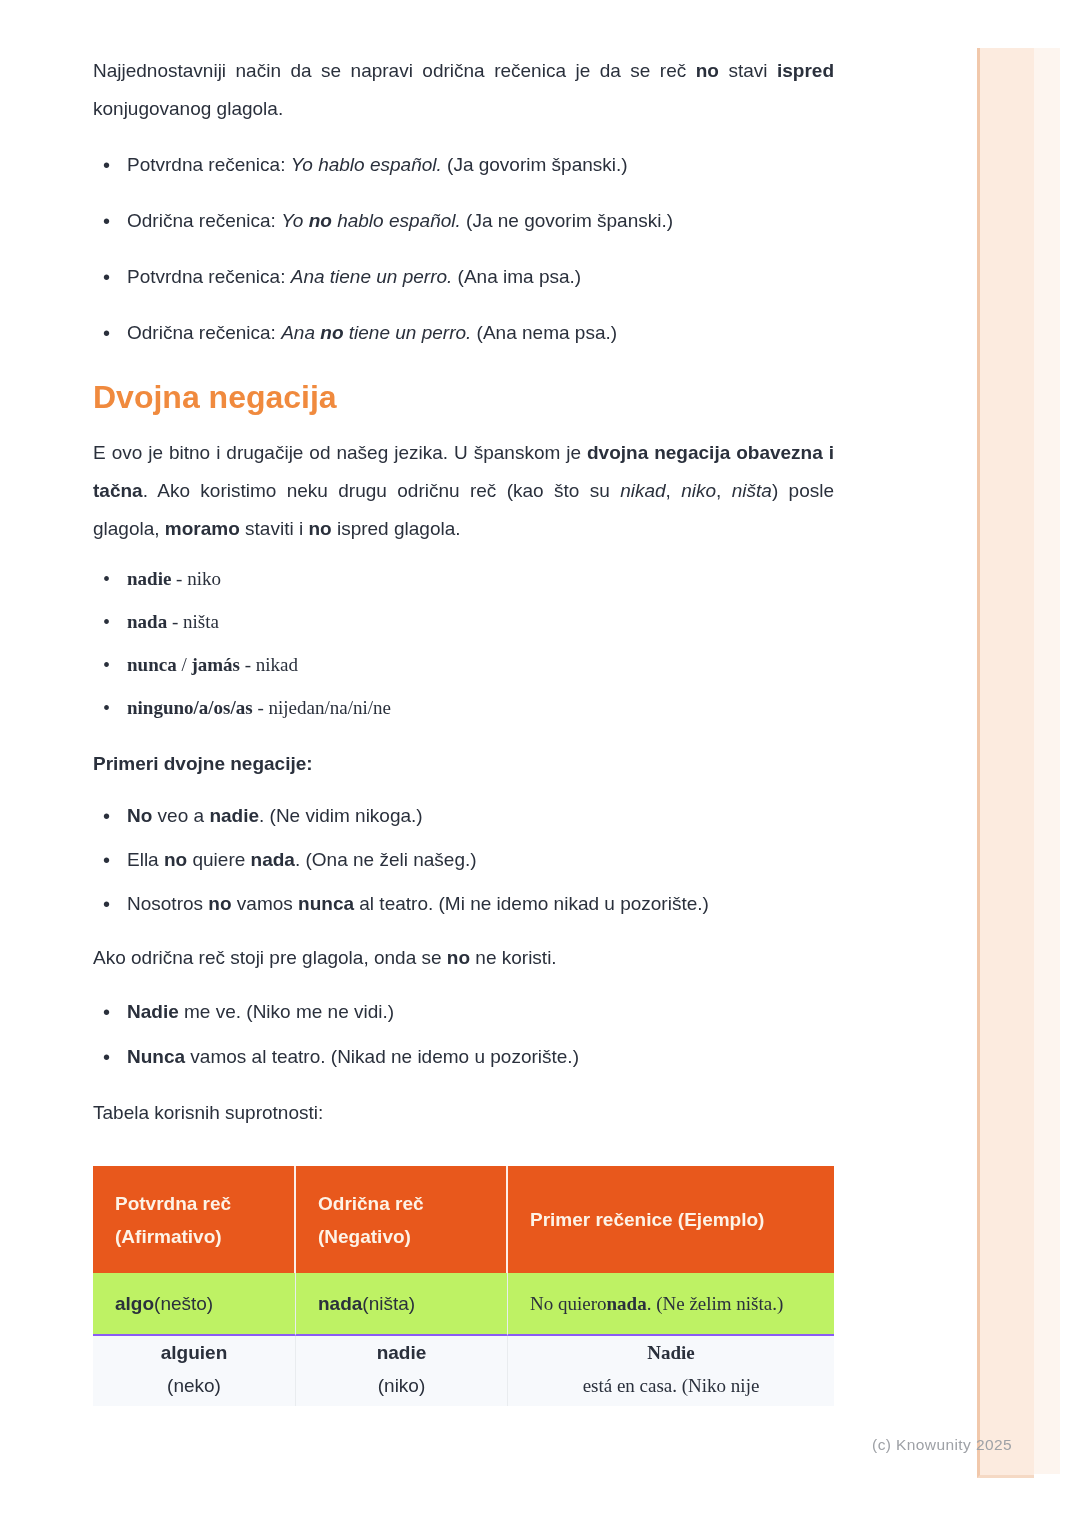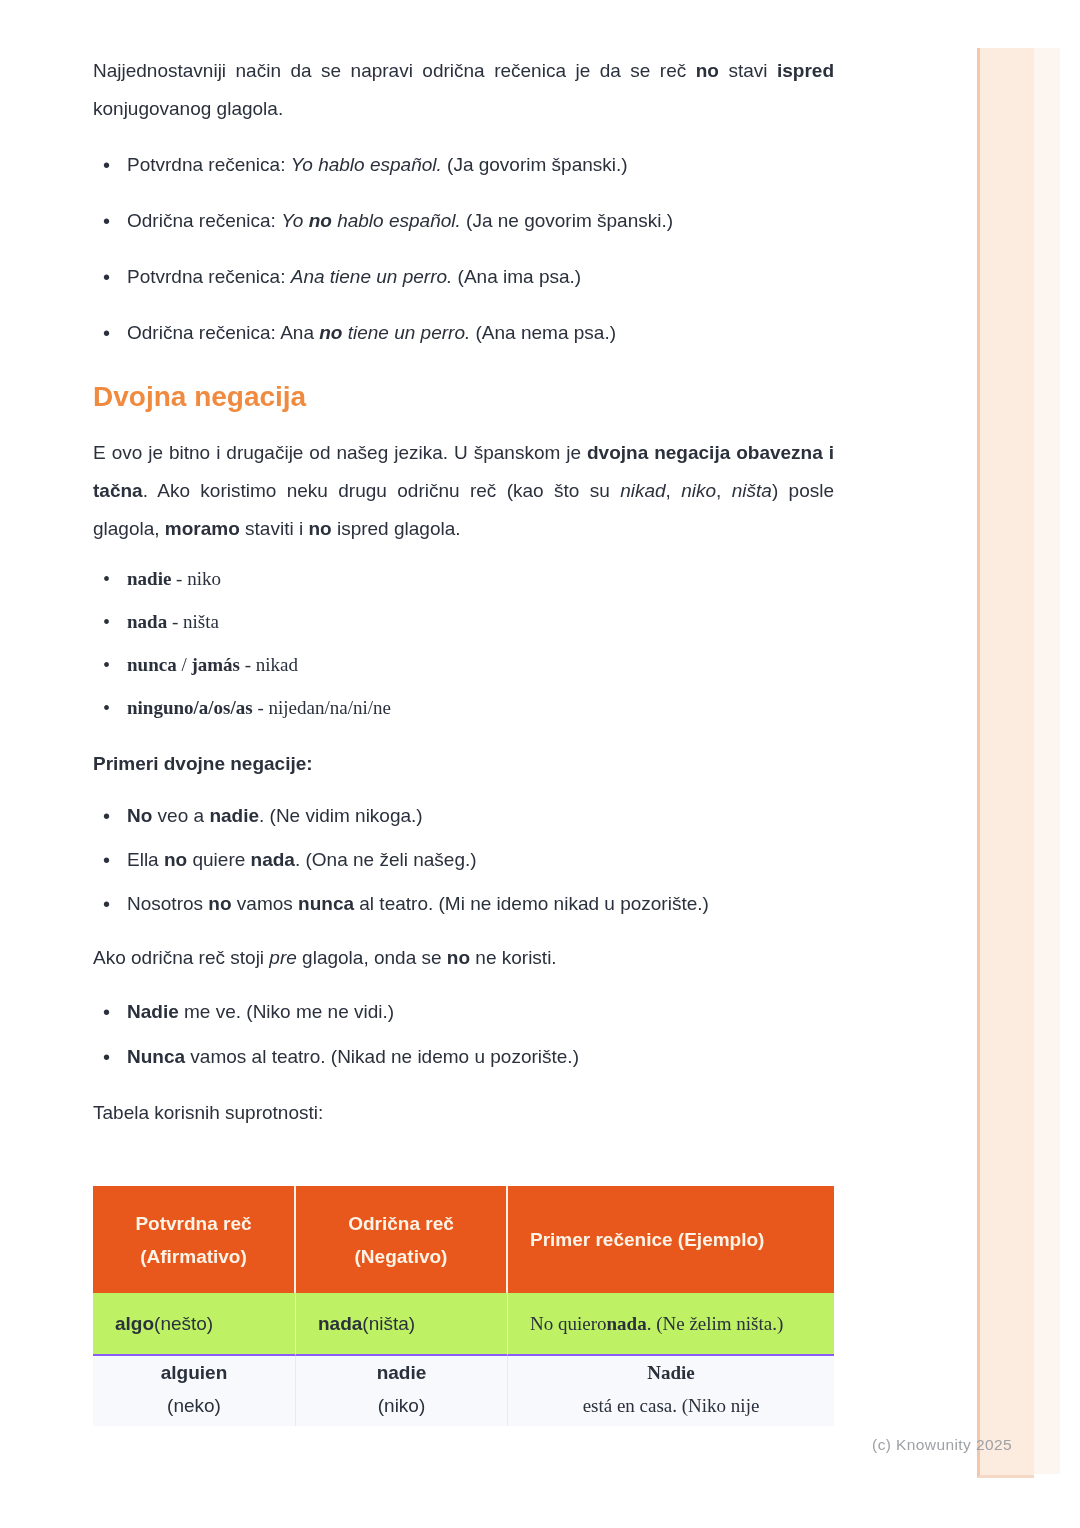--- a/index.html
+++ b/index.html
@@ -52,38 +52,37 @@
   .list-spacious li{margin-bottom:26px;}
   .list-spacious li:last-child{margin-bottom:0;}
   .list-tight li{margin-bottom:13px;font-family:Liberation Serif, serif;}
   .list-tight li:last-child{margin-bottom:0;}
   .list-examples li{margin-bottom:14px;}
   .list-examples li:last-child{margin-bottom:0;}
   .list-preverb li{margin-bottom:15px;}
   .list-preverb li:last-child{margin-bottom:0;}
   h2.section-heading{
     margin:32px 0 20px 0;
-    font-size:28px;
+    font-size:32px;
     line-height:34px;
     font-weight:600;
     color:var(--heading,#f08a3e);
   }
   .para2{margin-bottom:16px;}
   .bold-para{margin:22px 0 18px 0;font-weight:700;}
   .para3{margin-top:20px;}
   .list4{margin-top:20px;}
   .table-caption{margin-top:22px;}
   
   .tbl{
-    margin-top:54px;
+    margin-top:34px;
     width:741px;
     display:grid;
     grid-template-columns:203px 212px 326px;
     font-size:19px;
-    text-align:center;
   }
   .tbl .hcell{
     background:var(--accent,#e8581c);
     color:#fdf3e7;
     font-weight:700;
     line-height:33px;
     min-height:107px;
     display:flex;
     align-items:center;
     padding:0 22px;
@@ -152,21 +151,21 @@
   <div class="stripe"></div>
 
   <div class="content">
 
     <p class="intro justify"><span>Najjednostavniji način da se napravi odrična rečenica je da se reč </span><span style="font-weight: 700;">no</span><span> stavi </span><span style="font-weight: 700;">ispred</span><span> konjugovanog glagola.</span></p>
 
     <ul class="list-spacious">
       <li><span>Potvrdna rečenica: </span><span style="font-style: italic;">Yo hablo español.</span><span> (Ja govorim španski.)</span></li>
       <li><span>Odrična rečenica: </span><span style="font-style: italic;">Yo </span><span style="font-weight: 700; font-style: italic;">no</span><span style="font-style: italic;"> hablo español.</span><span> (Ja ne govorim španski.)</span></li>
       <li><span>Potvrdna rečenica: </span><span style="font-style: italic;">Ana tiene un perro.</span><span> (Ana ima psa.)</span></li>
-      <li><span>Odrična rečenica: </span><span style="">Ana </span><span style="font-weight: 700; font-style: italic;">no</span><span style="font-style: italic;"> tiene un perro.</span><span> (Ana nema psa.)</span></li>
+      <li><span>Odrična rečenica: </span><span style="font-style: italic;">Ana </span><span style="font-weight: 700; font-style: italic;">no</span><span style="font-style: italic;"> tiene un perro.</span><span> (Ana nema psa.)</span></li>
     </ul>
 
     <h2 class="section-heading">Dvojna negacija</h2>
 
     <p class="para2 justify"><span>E ovo je bitno i drugačije od našeg jezika. U španskom je </span><span style="font-weight: 700;">dvojna negacija obavezna i tačna</span><span>. Ako koristimo neku drugu odričnu reč (kao što su </span><span style="font-style: italic;">nikad</span><span>, </span><span style="font-style: italic;">niko</span><span>, </span><span style="font-style: italic;">ništa</span><span>) posle glagola, </span><span style="font-weight: 700;">moramo</span><span> staviti i </span><span style="font-weight: 700;">no</span><span> ispred glagola.</span></p>
 
     <ul class="list-tight">
       <li><span style="font-weight: 700;">nadie</span><span> - niko</span></li>
       <li><span style="font-weight: 700;">nada</span><span> - ništa</span></li>
       <li><span style="font-weight: 700;">nunca</span><span> / </span><span style="font-weight: 700;">jamás</span><span> - nikad</span></li>
@@ -174,21 +173,21 @@
     </ul>
 
     <p class="bold-para">Primeri dvojne negacije:</p>
 
     <ul class="list-examples">
       <li><span style="font-weight: 700;">No</span><span> veo a </span><span style="font-weight: 700;">nadie</span><span>. (Ne vidim nikoga.)</span></li>
       <li><span>Ella </span><span style="font-weight: 700;">no</span><span> quiere </span><span style="font-weight: 700;">nada</span><span>. (Ona ne želi našeg.)</span></li>
       <li><span>Nosotros </span><span style="font-weight: 700;">no</span><span> vamos </span><span style="font-weight: 700;">nunca</span><span> al teatro. (Mi ne idemo nikad u pozorište.)</span></li>
     </ul>
 
-    <p class="para3"><span>Ako odrična reč stoji </span><span style="font-style: italic;">pre</span><span> glagola, onda se </span><span style="font-weight: 700;">no</span><span> ne koristi.</span></p>
+    <p class="para3"><span>Ako odrična reč stoji </span><span style="">pre</span><span> glagola, onda se </span><span style="font-weight: 700;">no</span><span> ne koristi.</span></p>
 
     <ul class="list-preverb list4">
       <li><span style="font-weight: 700;">Nadie</span><span> me ve. (Niko me ne vidi.)</span></li>
       <li><span style="font-weight: 700;">Nunca</span><span> vamos al teatro. (Nikad ne idemo u pozorište.)</span></li>
     </ul>
 
     <p class="table-caption">Tabela korisnih suprotnosti:</p>
 
     <div class="tbl">
       <div class="hcell divider">Potvrdna reč (Afirmativo)</div>

